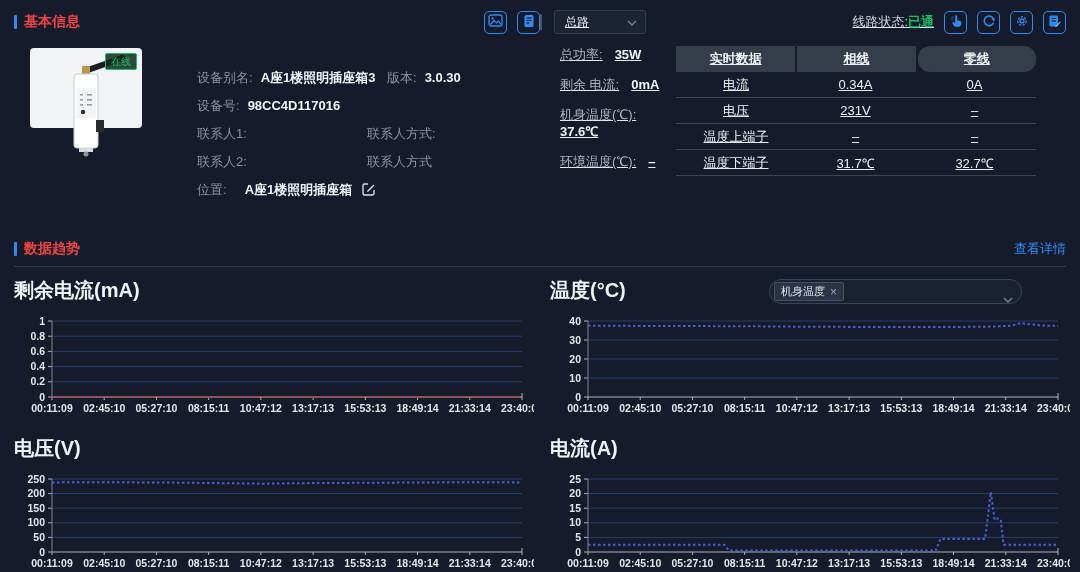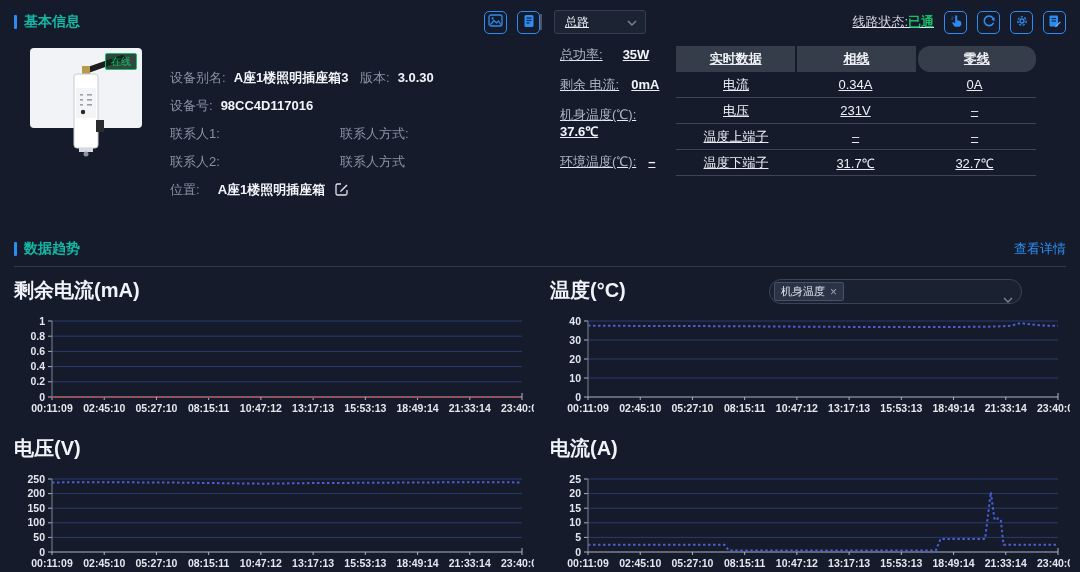--- a/index.html
+++ b/index.html
@@ -5,21 +5,21 @@
   * { margin:0; padding:0; box-sizing:border-box; }
   html,body { width:1080px; height:572px; overflow:hidden; }
   body {
     background:#151b2b;
     color:#e8ebf1;
     font-family:"Liberation Sans", sans-serif;
     font-size:13px;
   }
   
   .hbar { width:3px; height:14px; background:#2d8cf0; border-radius:1px; flex:0 0 3px; }
-  .sec-title { font-size:14px; font-weight:bold; color:#14b8a6; margin-left:7px; }
+  .sec-title { font-size:14px; font-weight:bold; color:#ef4444; margin-left:7px; }
 
   
   .top-panels { display:flex; padding:8px 14px 0 14px; }
   .panel-l { width:526px; flex:0 0 526px; }
   .panel-r { flex:1;text-decoration:underline; }
   .hdr { height:28px; display:flex; align-items:center; }
   .spacer { flex:1; }
 
   .icon-btn {
     width:23px; height:23px; border:1px solid #2d8cf0; border-radius:5px;
@@ -43,21 +43,21 @@
   .panel-l .content { margin-top:12px; display:flex; }
   .device-card {
     width:112px; height:80px; background:#f2f3f6; border-radius:4px;
     position:relative; flex:0 0 112px; margin-left:16px;
   }
   .online-badge {
     position:absolute; top:5px; right:5px; font-size:10px; color:#19be6b;
     border:1px solid #19be6b; background:rgba(13,40,28,.85);
     padding:1px 5px; border-radius:2px; line-height:13px;
   }
-  .fields { margin-left:28px; padding-top:22px; font-size:13px; }
+  .fields { margin-left:55px; padding-top:22px; font-size:13px; }
   .f-row { display:flex; margin-bottom:13px; line-height:15px; }
   .pairw { display:flex; width:170px; }
   .pairw1 { display:flex; width:190px; }
   .lb { color:#8a92a3; margin-right:8px; white-space:nowrap; }
   .val { color:#f2f5fa; font-weight:bold; white-space:nowrap; }
   .edit-ic { margin-left:10px; cursor:pointer; display:inline-flex; }
 
   
   .panel-r .content { margin-top:10px; display:flex; padding-left:20px; }
   .stats { width:116px; flex:0 0 116px; }
@@ -250,21 +250,21 @@
             <line x1="3.5" y1="4.5" x2="8" y2="4.5" stroke="#12203a" stroke-width="1.1"></line>
             <line x1="3.5" y1="7" x2="8" y2="7" stroke="#12203a" stroke-width="1.1"></line>
             <path d="M7 12.5 L12 7.5 L12.8 8.3 L7.8 13.3 Z" fill="#7fb8f5"></path>
           </svg>
         </span>
       </span>
     </div>
 
     <div class="content">
       <div class="stats">
-          <div class="stat-item"><span class="lb">总功率:</span><span class="val" style="margin-left: 12px;">35W</span></div>
+          <div class="stat-item"><span class="lb">总功率:</span><span class="val" style="margin-left: 4px;">35W</span></div>
           <div class="stat-item"><span class="lb">剩余 电流:</span><span class="val" style="margin-left: 4px;">0mA</span></div>
           <div class="stat-item"><span class="lb">机身温度(℃):</span><span class="val" style="display: block;">37.6℃</span></div>
           <div class="stat-item"><span class="lb">环境温度(℃):</span><span class="val" style="margin-left: 4px;">–</span></div>
         </div>
       <div class="rt-table">
         <div class="rt-head">
             <div class="cell c0">实时数据</div>
             <div class="cell c1">相线</div>
             <div class="cell c2">零线</div>
           </div>

